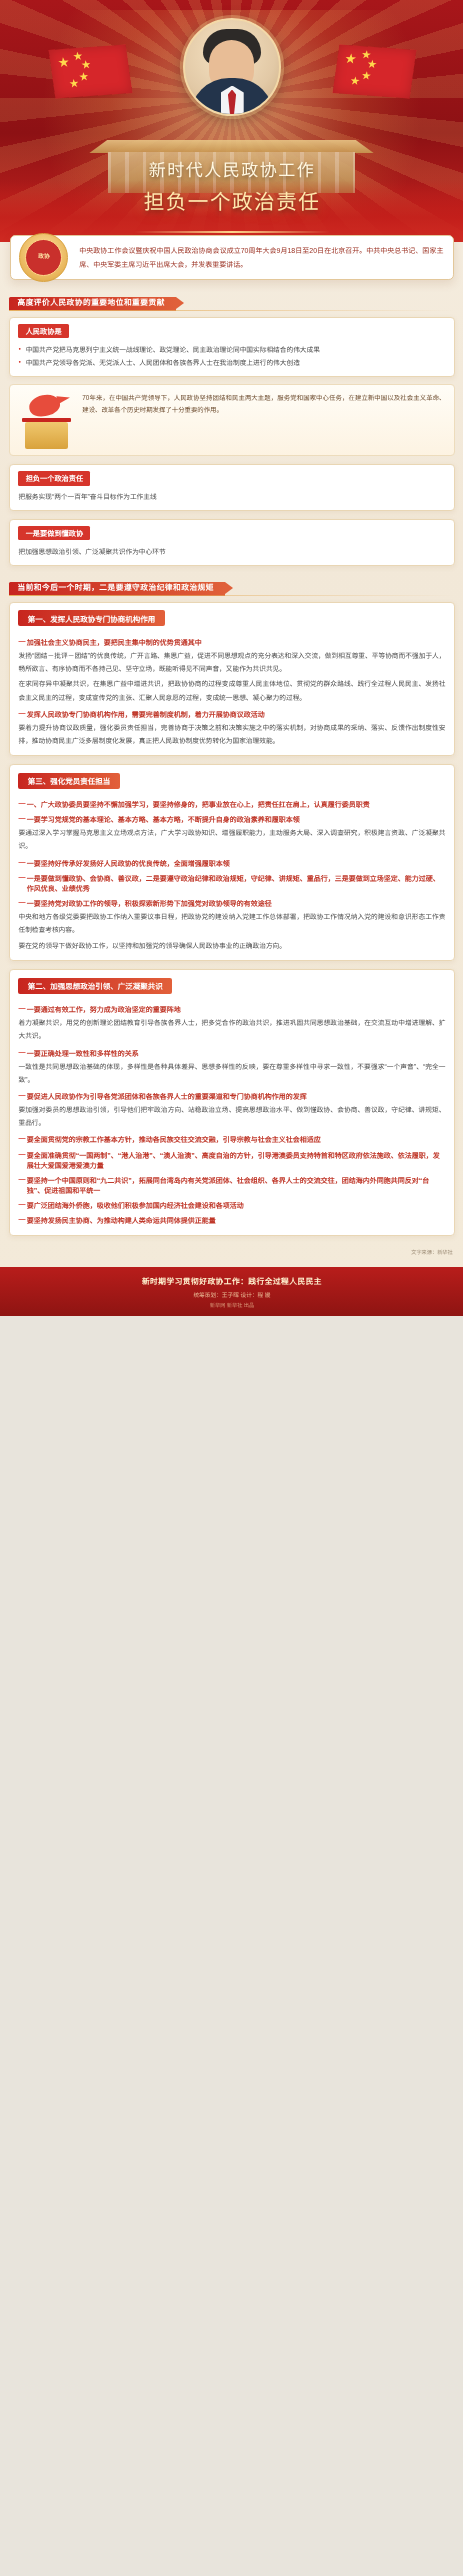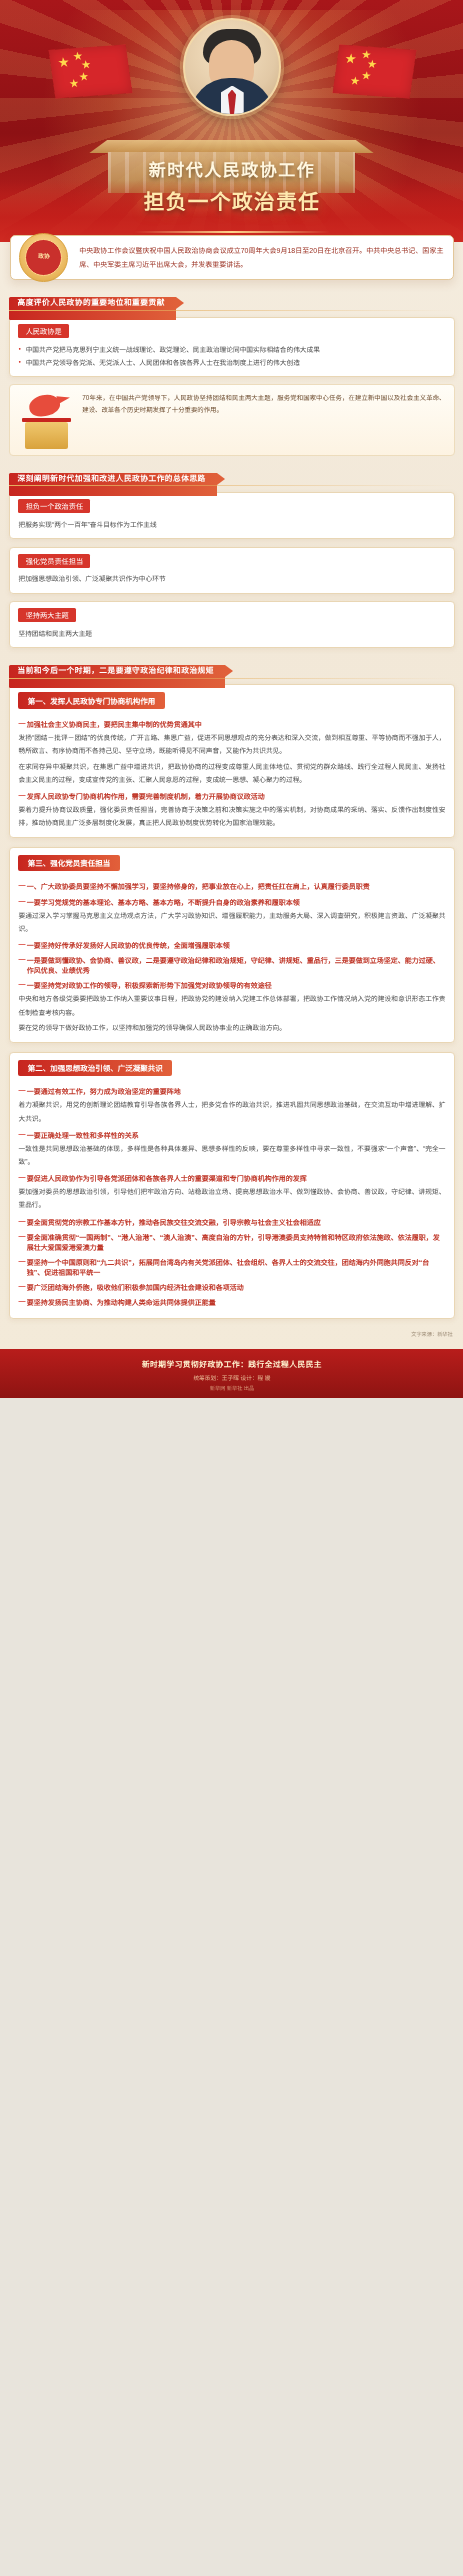--- a/index.html
+++ b/index.html
@@ -112,21 +112,21 @@
   .flag .star {
     position: absolute; color: #ffd84d; font-size: 11.3px; line-height: 1;
   }
   .hero-title {
     position: absolute; left: 0; bottom: 27px; width: 464px; text-align: center;
     z-index: 5;
   }
   .hero-title .l1, .hero-title .l2 {
     display: block;
     font-family: "Liberation Serif", "DejaVu Serif", serif;
-    font-weight: bold;
+    font-weight: normal;
     color: #fff7e0;
     letter-spacing: 1.5px;
     text-shadow: 0 1.5px 5.2px rgba(0,0,0,.5), 0 0 12.4px rgba(255,190,90,.5);
   }
   .hero-title .l1 { font-size: 17px; }
   .hero-title .l2 { font-size: 20.6px; margin-top: 4.1px; color: #ffe9ae; }
   .hero-ribbon {
     position: absolute; left: 50%; bottom: 9.3px; margin-left: -98px;
     width: 196px; height: 1.5px;
     background: linear-gradient(90deg, rgba(255,215,140,0), #ffd78c, rgba(255,215,140,0));
@@ -165,21 +165,21 @@
   }
 
   
   .sec-head {
     margin: 13.4px 9.3px 5.2px 9.3px;
     position: relative;
     height: 17.5px;
   }
   .sec-head .bar {
     position: absolute; left: 0; top: 3.1px;
-    height: 23px; padding: 0 11.3px 0 8.2px;
+    height: 14px; padding: 0 11.3px 0 8.2px;
     background: linear-gradient(90deg,#c7251f,#e0603a);
     color: #fff;
     font-size: 7.7px; font-weight: bold; letter-spacing: 0.5px;
     line-height: 12.4px;
     border-radius: 1.5px 0 0 1.5px;
   }
   .sec-head .bar:after {
     content: ""; position: absolute; right: -8.2px; top: 0;
     border-left: 8.2px solid #e0603a;
     border-top: 6.2px solid transparent;
@@ -196,21 +196,21 @@
     background: #fff;
     border: 0.5px solid #e9d6b4;
     border-radius: 4.1px;
     padding: 6.2px 8.2px 7.2px 8.2px;
     box-shadow: 0 1.5px 5.2px rgba(150,100,40,.08);
   }
   .card-title {
     display: inline-block;
     background: #d6352b;
     color: #fff;
-    font-size: 7.2px; font-weight: normal;
+    font-size: 7.2px; font-weight: bold;
     padding: 2.1px 7.2px;
     border-radius: 1.5px;
     margin-bottom: 4.6px;
   }
   .card p, .card li {
     font-size: 6.7px;
     line-height: 1.95;
     color: #4a4a4a;
     text-align: justify;
   }
@@ -368,36 +368,28 @@
   </div>
 
   <div class="illus-band">
     <div class="illus-fig">
       <div class="dove"></div>
       <div class="pillar"></div>
     </div>
     <p>70年来，在中国共产党领导下，人民政协坚持团结和民主两大主题，服务党和国家中心任务，在建立新中国以及社会主义革命、建设、改革各个历史时期发挥了十分重要的作用。</p>
   </div>
 
-  <div class="sec-head">
-    <div class="bar">深刻阐明新时代加强和改进人民政协工作的总体思路</div>
-    <div class="rule"></div>
-  </div>
 
   <div class="card">
     <div class="card-title">担负一个政治责任</div>
     <p>把服务实现“两个一百年”奋斗目标作为工作主线</p>
   </div>
   <div class="card">
-    <div class="card-title">强化党员责任担当</div>
+    <div class="card-title">一是要做到懂政协</div>
     <p>把加强思想政治引领、广泛凝聚共识作为中心环节</p>
-  </div>
-  <div class="card">
-    <div class="card-title">坚持两大主题</div>
-    <p>坚持团结和民主两大主题</p>
   </div>
 
   <div class="sec-head">
     <div class="bar">当前和今后一个时期，二是要遵守政治纪律和政治规矩</div>
     <div class="rule"></div>
   </div>
 
   <div class="big-card">
     <div class="big-head">第一、发挥人民政协专门协商机构作用</div>
 

